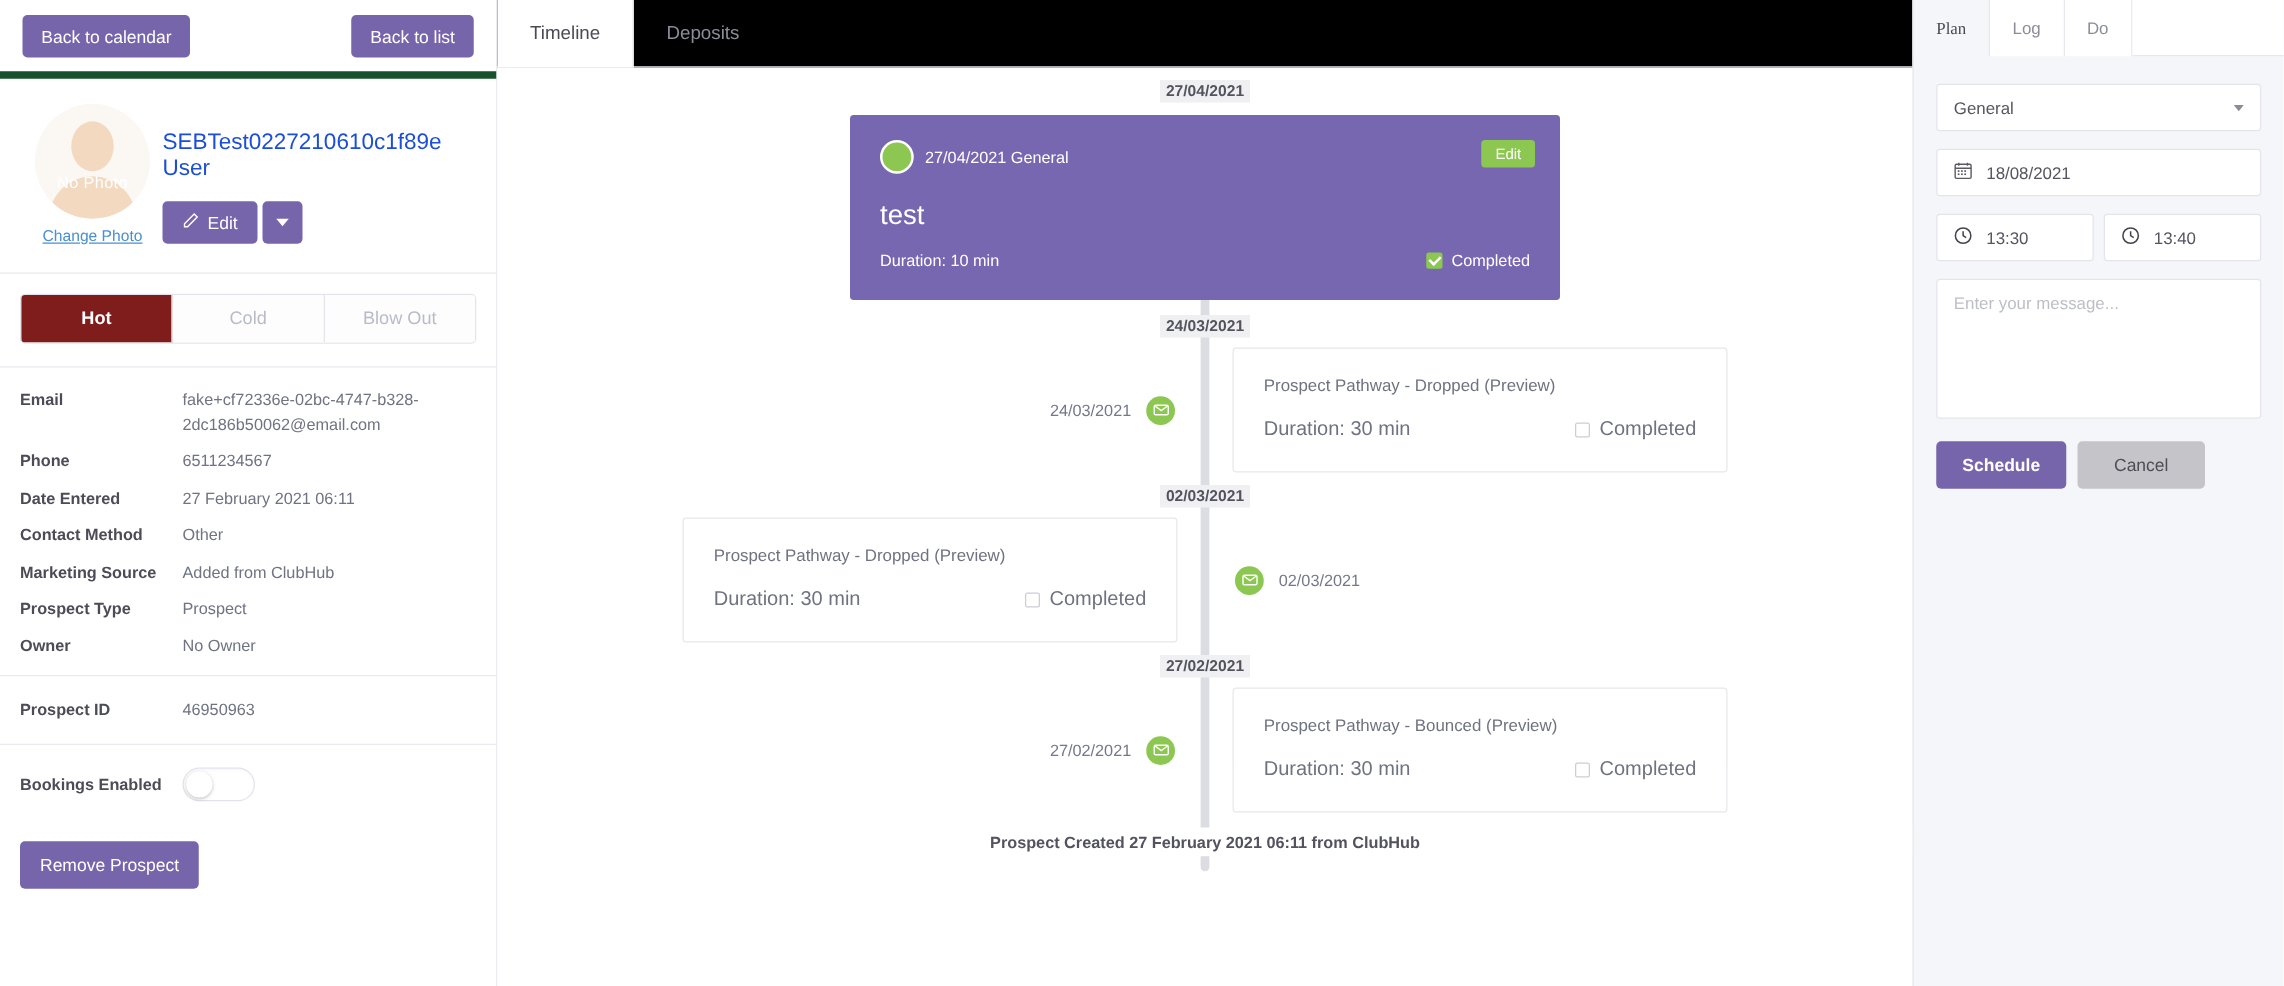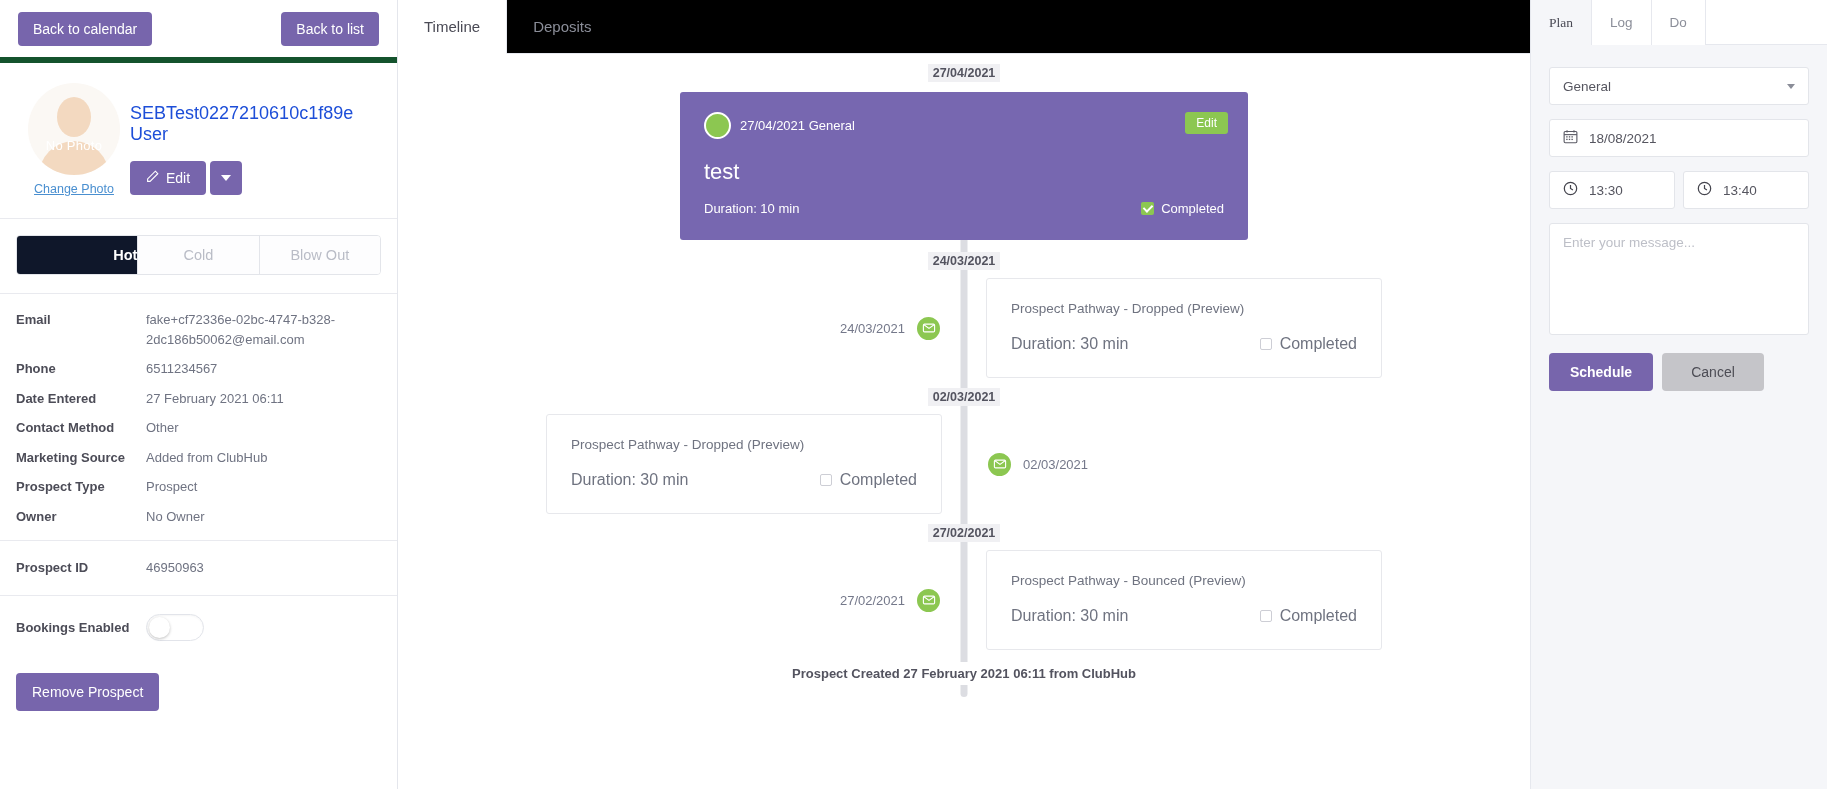--- a/index.html
+++ b/index.html
@@ -71,21 +71,21 @@
   }
 
   .temp-row { padding: 16px 16px 18px 16px; border-bottom: 1px solid #e9eaef; }
   .temp-group { display: flex; border-radius: 4px; overflow: hidden; border: 1px solid #e3e5ea; }
   .temp-btn {
     flex: 1; text-align: center; padding: 11px 0; font-size: 14.5px;
     background: #fdfdfe; color: #b9bcc6; cursor: pointer;
     border-right: 1px solid #e3e5ea;
   }
   .temp-btn:last-child { border-right: none; }
-  .temp-btn.active { background: #0f172a; color: #fff; font-weight: bold; text-align: right; }
+  .temp-btn.active { background: #7f1d1d; color: #fff; font-weight: bold; }
 
   .fields { padding: 16px 16px 14px 16px; border-bottom: 1px solid #e9eaef; }
   .field-row { display: flex; margin-bottom: 10px; font-size: 13px; line-height: 1.5; }
   .field-label { width: 130px; min-width:130px; font-weight: bold; color: #4c4c57; }
   .field-value { color: #6f7382; flex: 1; word-break: break-word; }
 
   .idblock { padding: 17px 16px; border-bottom: 1px solid #e9eaef; }
   .toggles { padding: 18px 16px 10px 16px; }
   .toggle-row { display: flex; align-items: center; margin-bottom: 16px; }
   .toggle-label { width: 130px; min-width:130px; font-size: 13px; font-weight: bold; color:#4c4c57; }

